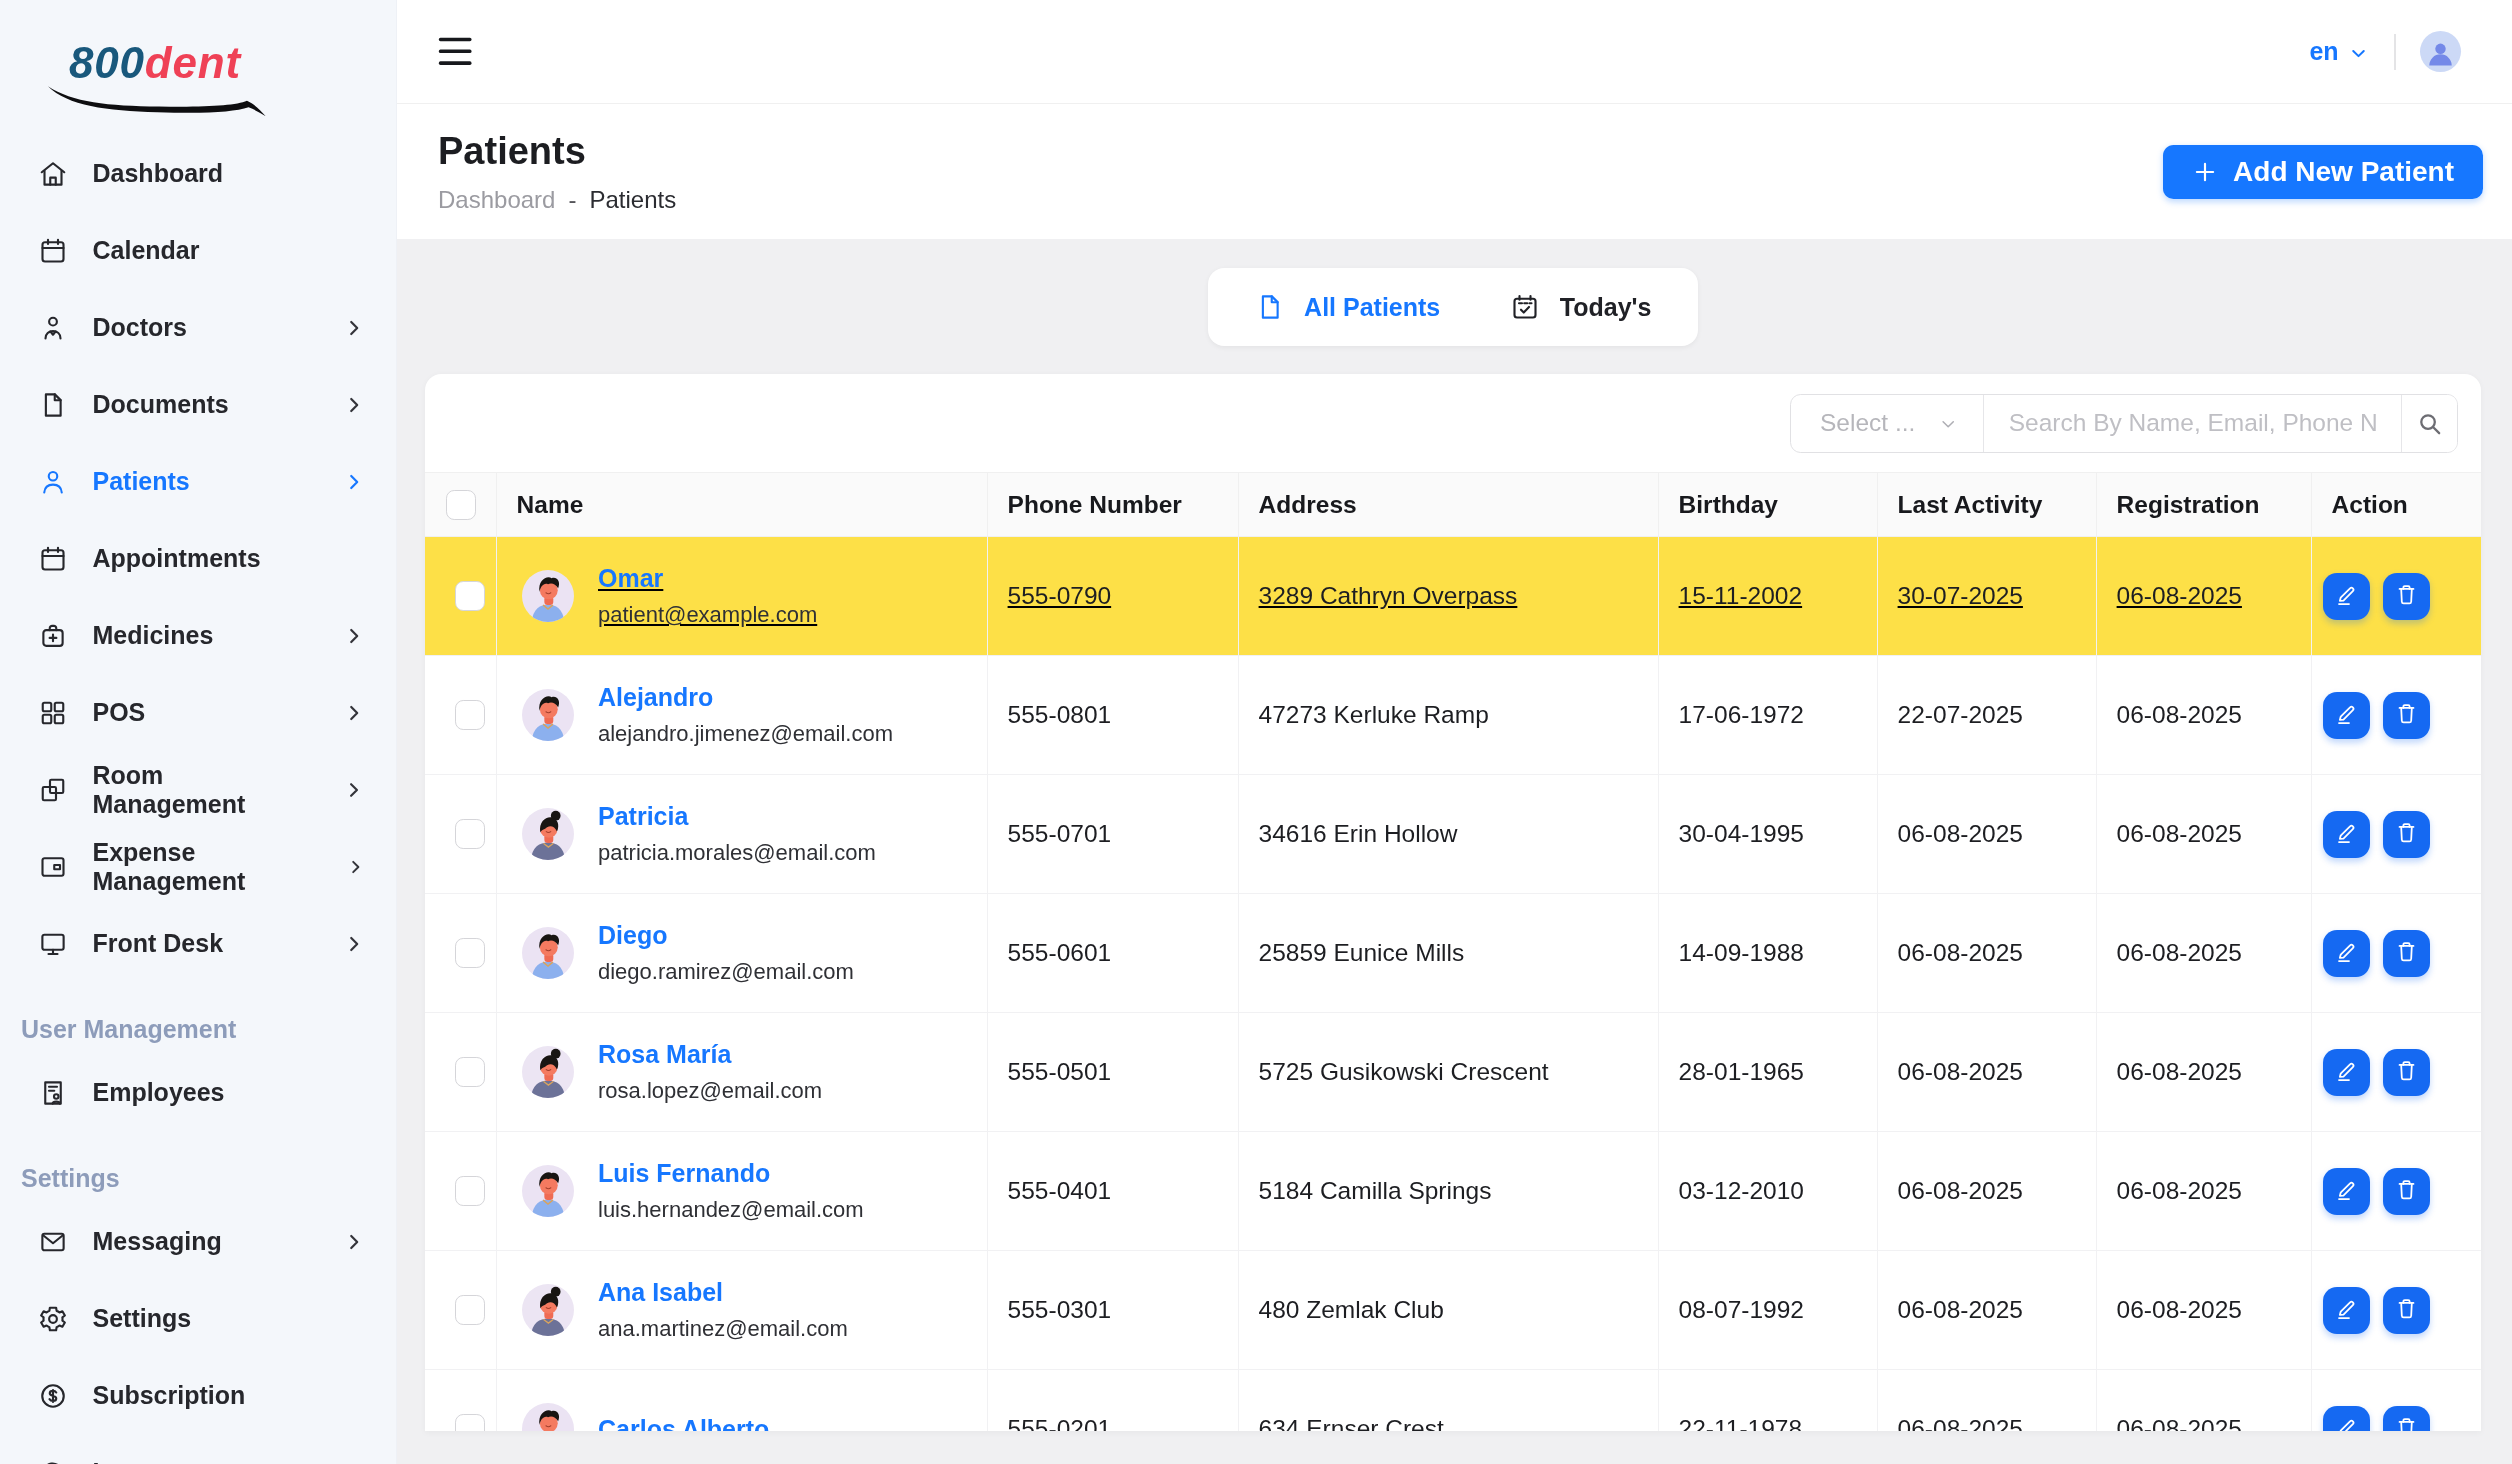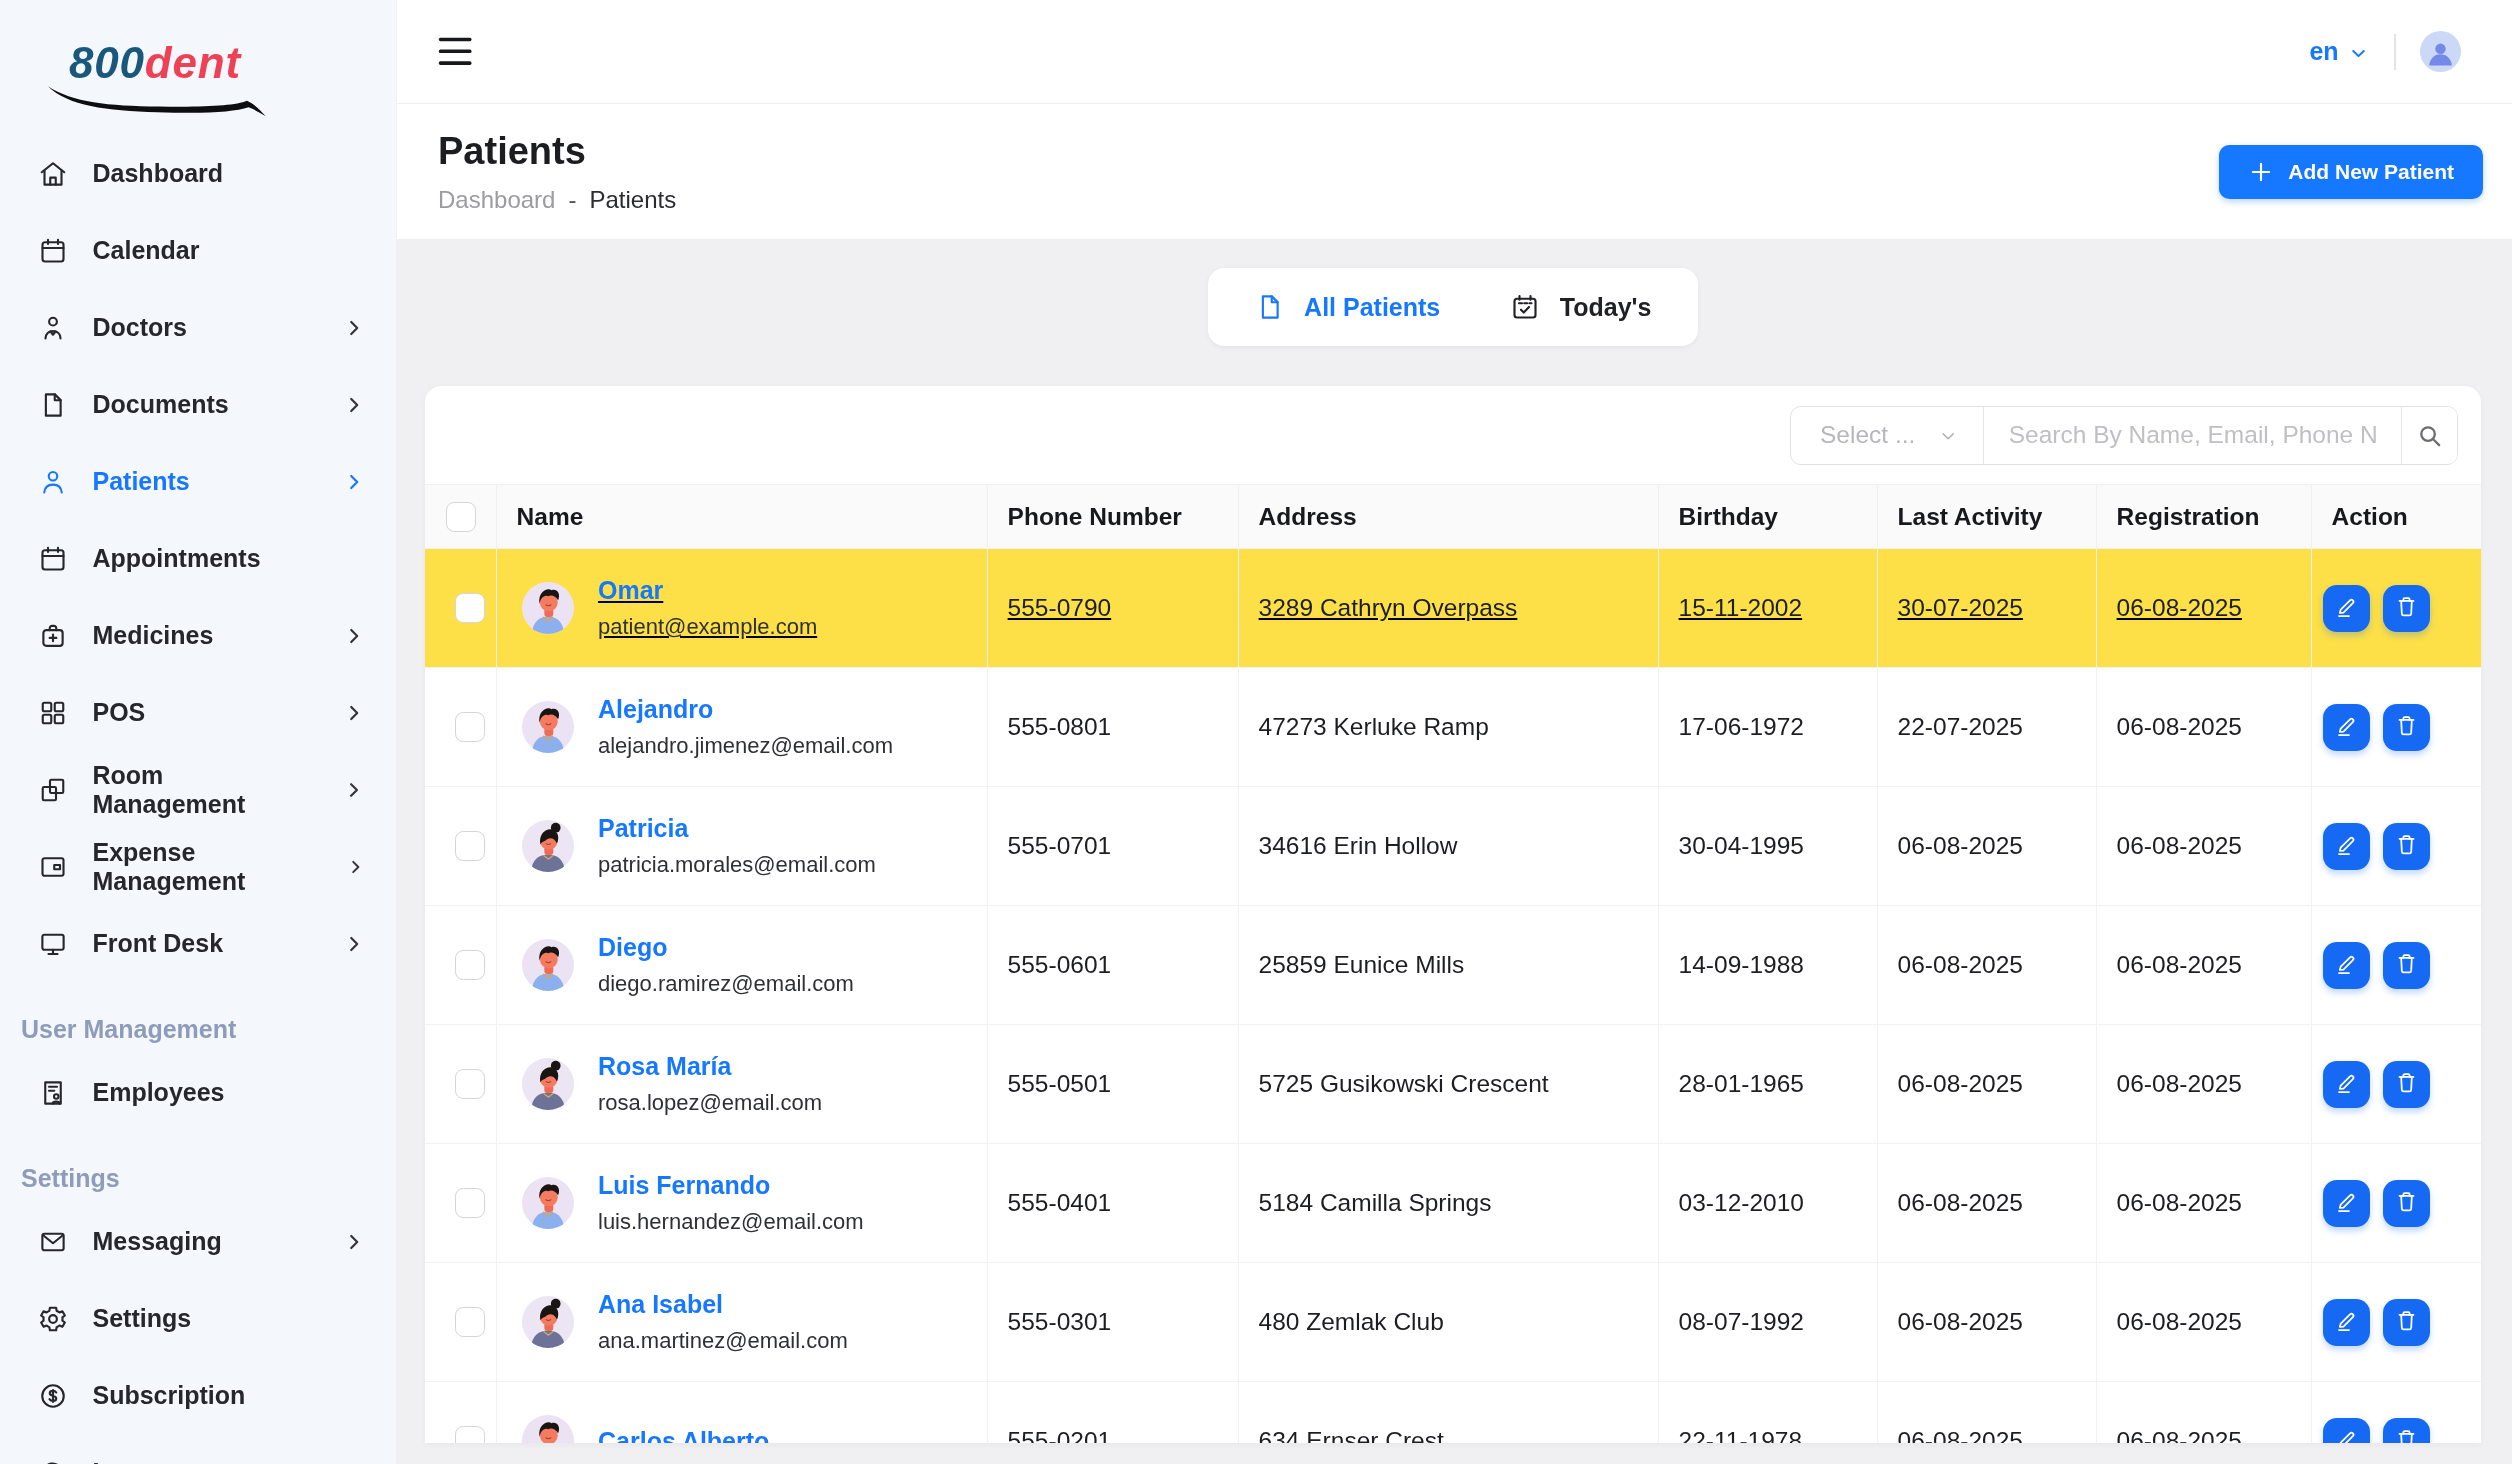--- a/index.html
+++ b/index.html
@@ -39,36 +39,36 @@
   .avatar-top svg { width:33px; height:33px; margin-top:4.9px; }
 
   .titlebar { flex:0 0 135px; background:#fff; display:flex; align-items:center;
     justify-content:space-between; padding:0 29px 0 41px; }
   .page-title { margin:0 0 13px 0; font-size:38px; font-weight:700; color:#1c1d21; }
   .crumbs { font-size:24px; display:flex; align-items:center; }
   .c1 { color:#9b9ba1; cursor:pointer; }
   .csep { color:#55555a; margin:0 13px; }
   .c2 { color:#2b2c31; }
   .add-btn { height:54px; padding:0 29px; border:none; border-radius:10.6px; background:#1677ff;
-    color:#fff; font-size:21px; font-weight:600; font-family:inherit; display:flex;
+    color:#fff; font-size:28px; font-weight:600; font-family:inherit; display:flex;
     align-items:center; gap:14.7px; cursor:pointer; box-shadow:0 2.4px 6.5px rgba(22,119,255,.28); }
   .add-btn .plus { width:26px; height:26px; }
 
   
   .content { flex:1; padding:29px 31px 0 28px; overflow:hidden; }
   .tabs { width:fit-content; margin:0 auto; background:#fff; border-radius:16.3px;
     height:78px; padding:0 47px; display:flex; align-items:center; gap:70px;
     box-shadow:0 1.6px 4.9px rgba(0,0,0,.05); }
   .tab { display:flex; align-items:center; gap:19.6px; font-size:25px; font-weight:600;
     color:#202126; cursor:pointer; }
   .tab .ti { width:30px; height:30px; }
   .tab .ti svg { width:100%; height:100%; }
   .tab.active { color:#1677ff; }
 
-  .card { margin-top:40px; background:#fff; border-radius:16.3px 16.3px 0 0; height:1057px;
+  .card { margin-top:28px; background:#fff; border-radius:16.3px 16.3px 0 0; height:1057px;
     box-shadow:0 1.6px 6.5px rgba(0,0,0,.04); overflow:hidden; }
   .filter-row { height:98px; display:flex; align-items:center; justify-content:flex-end;
     padding:0 23px; }
   .filter { display:flex; align-items:stretch; width:668px; height:59px;
     border:1.6px solid #e1e1e4; border-radius:10.6px; overflow:hidden; background:#fff; }
   .fselect { display:flex; align-items:center; gap:23px; padding:0 24.5px 0 29px;
     color:#b6b6bb; font-size:24.5px; border-right:1.6px solid #e6e6e9; cursor:pointer; }
   .fselect .chevd { width:20.4px; height:20.4px; color:#aeaeb4; }
   .fsearch { flex:1; border:none; outline:none; padding:0 24.5px; font-size:24.5px;
     color:#333; font-family:inherit; background:#fff; min-width:0; }

